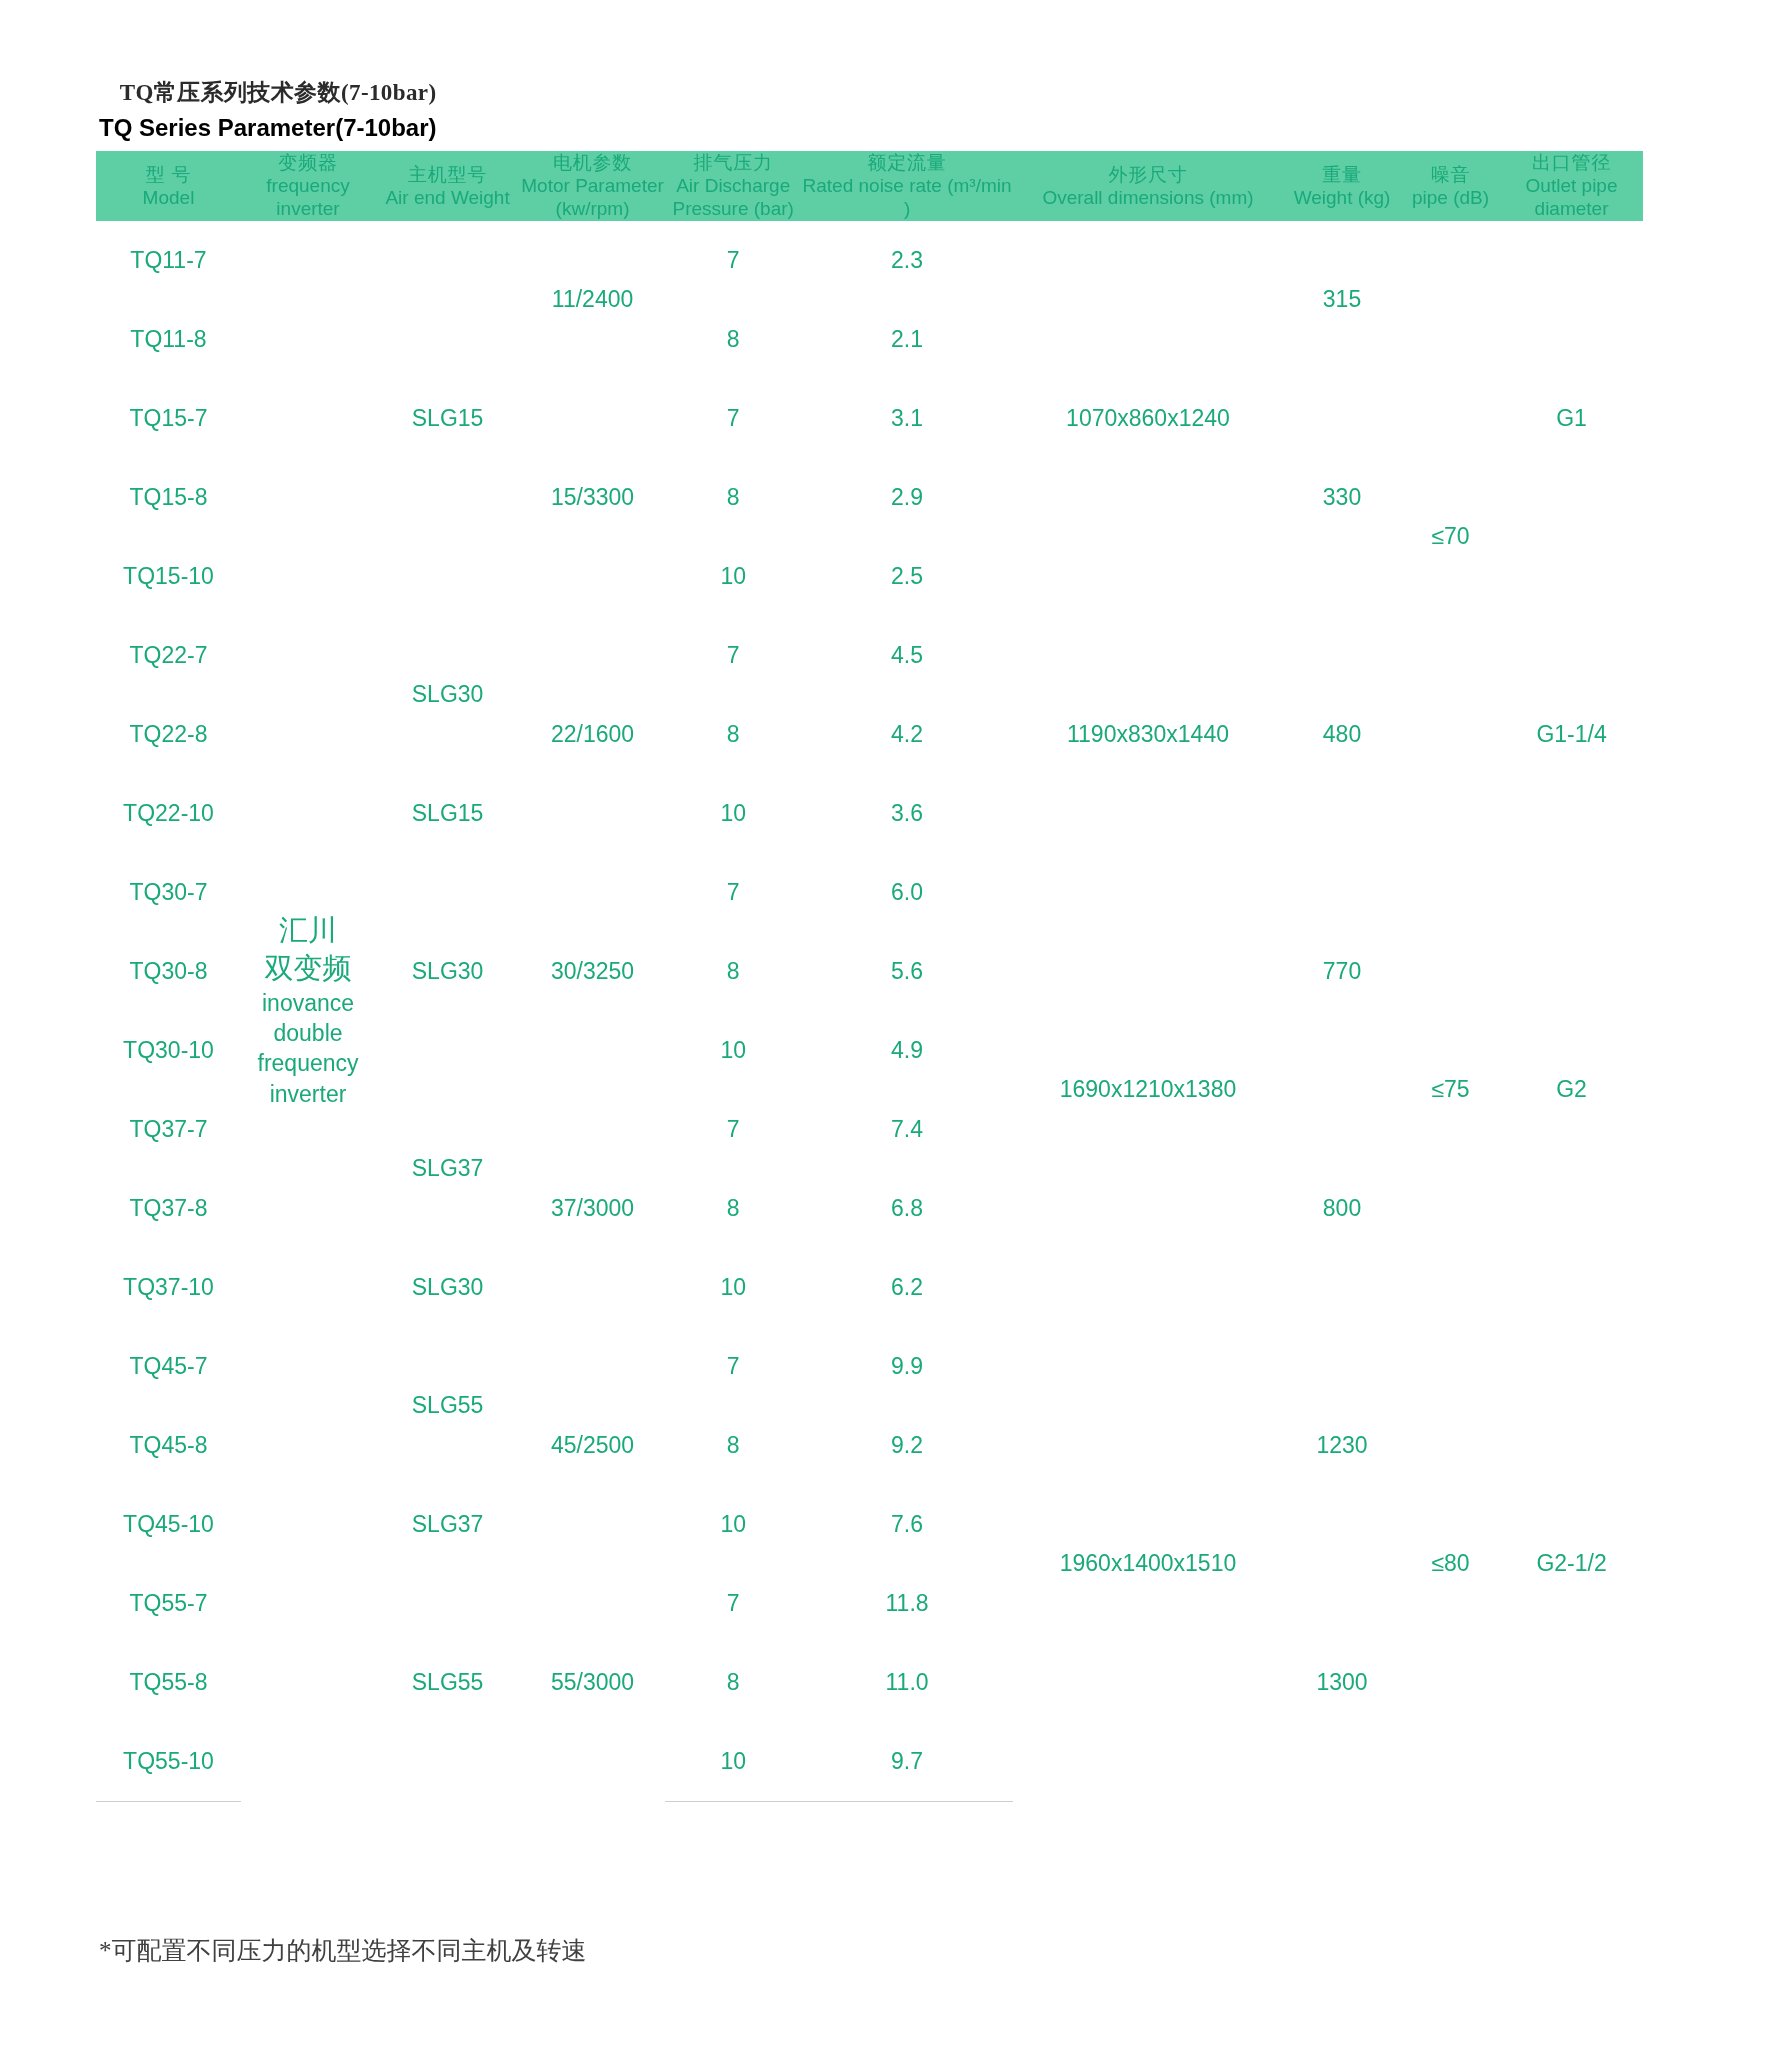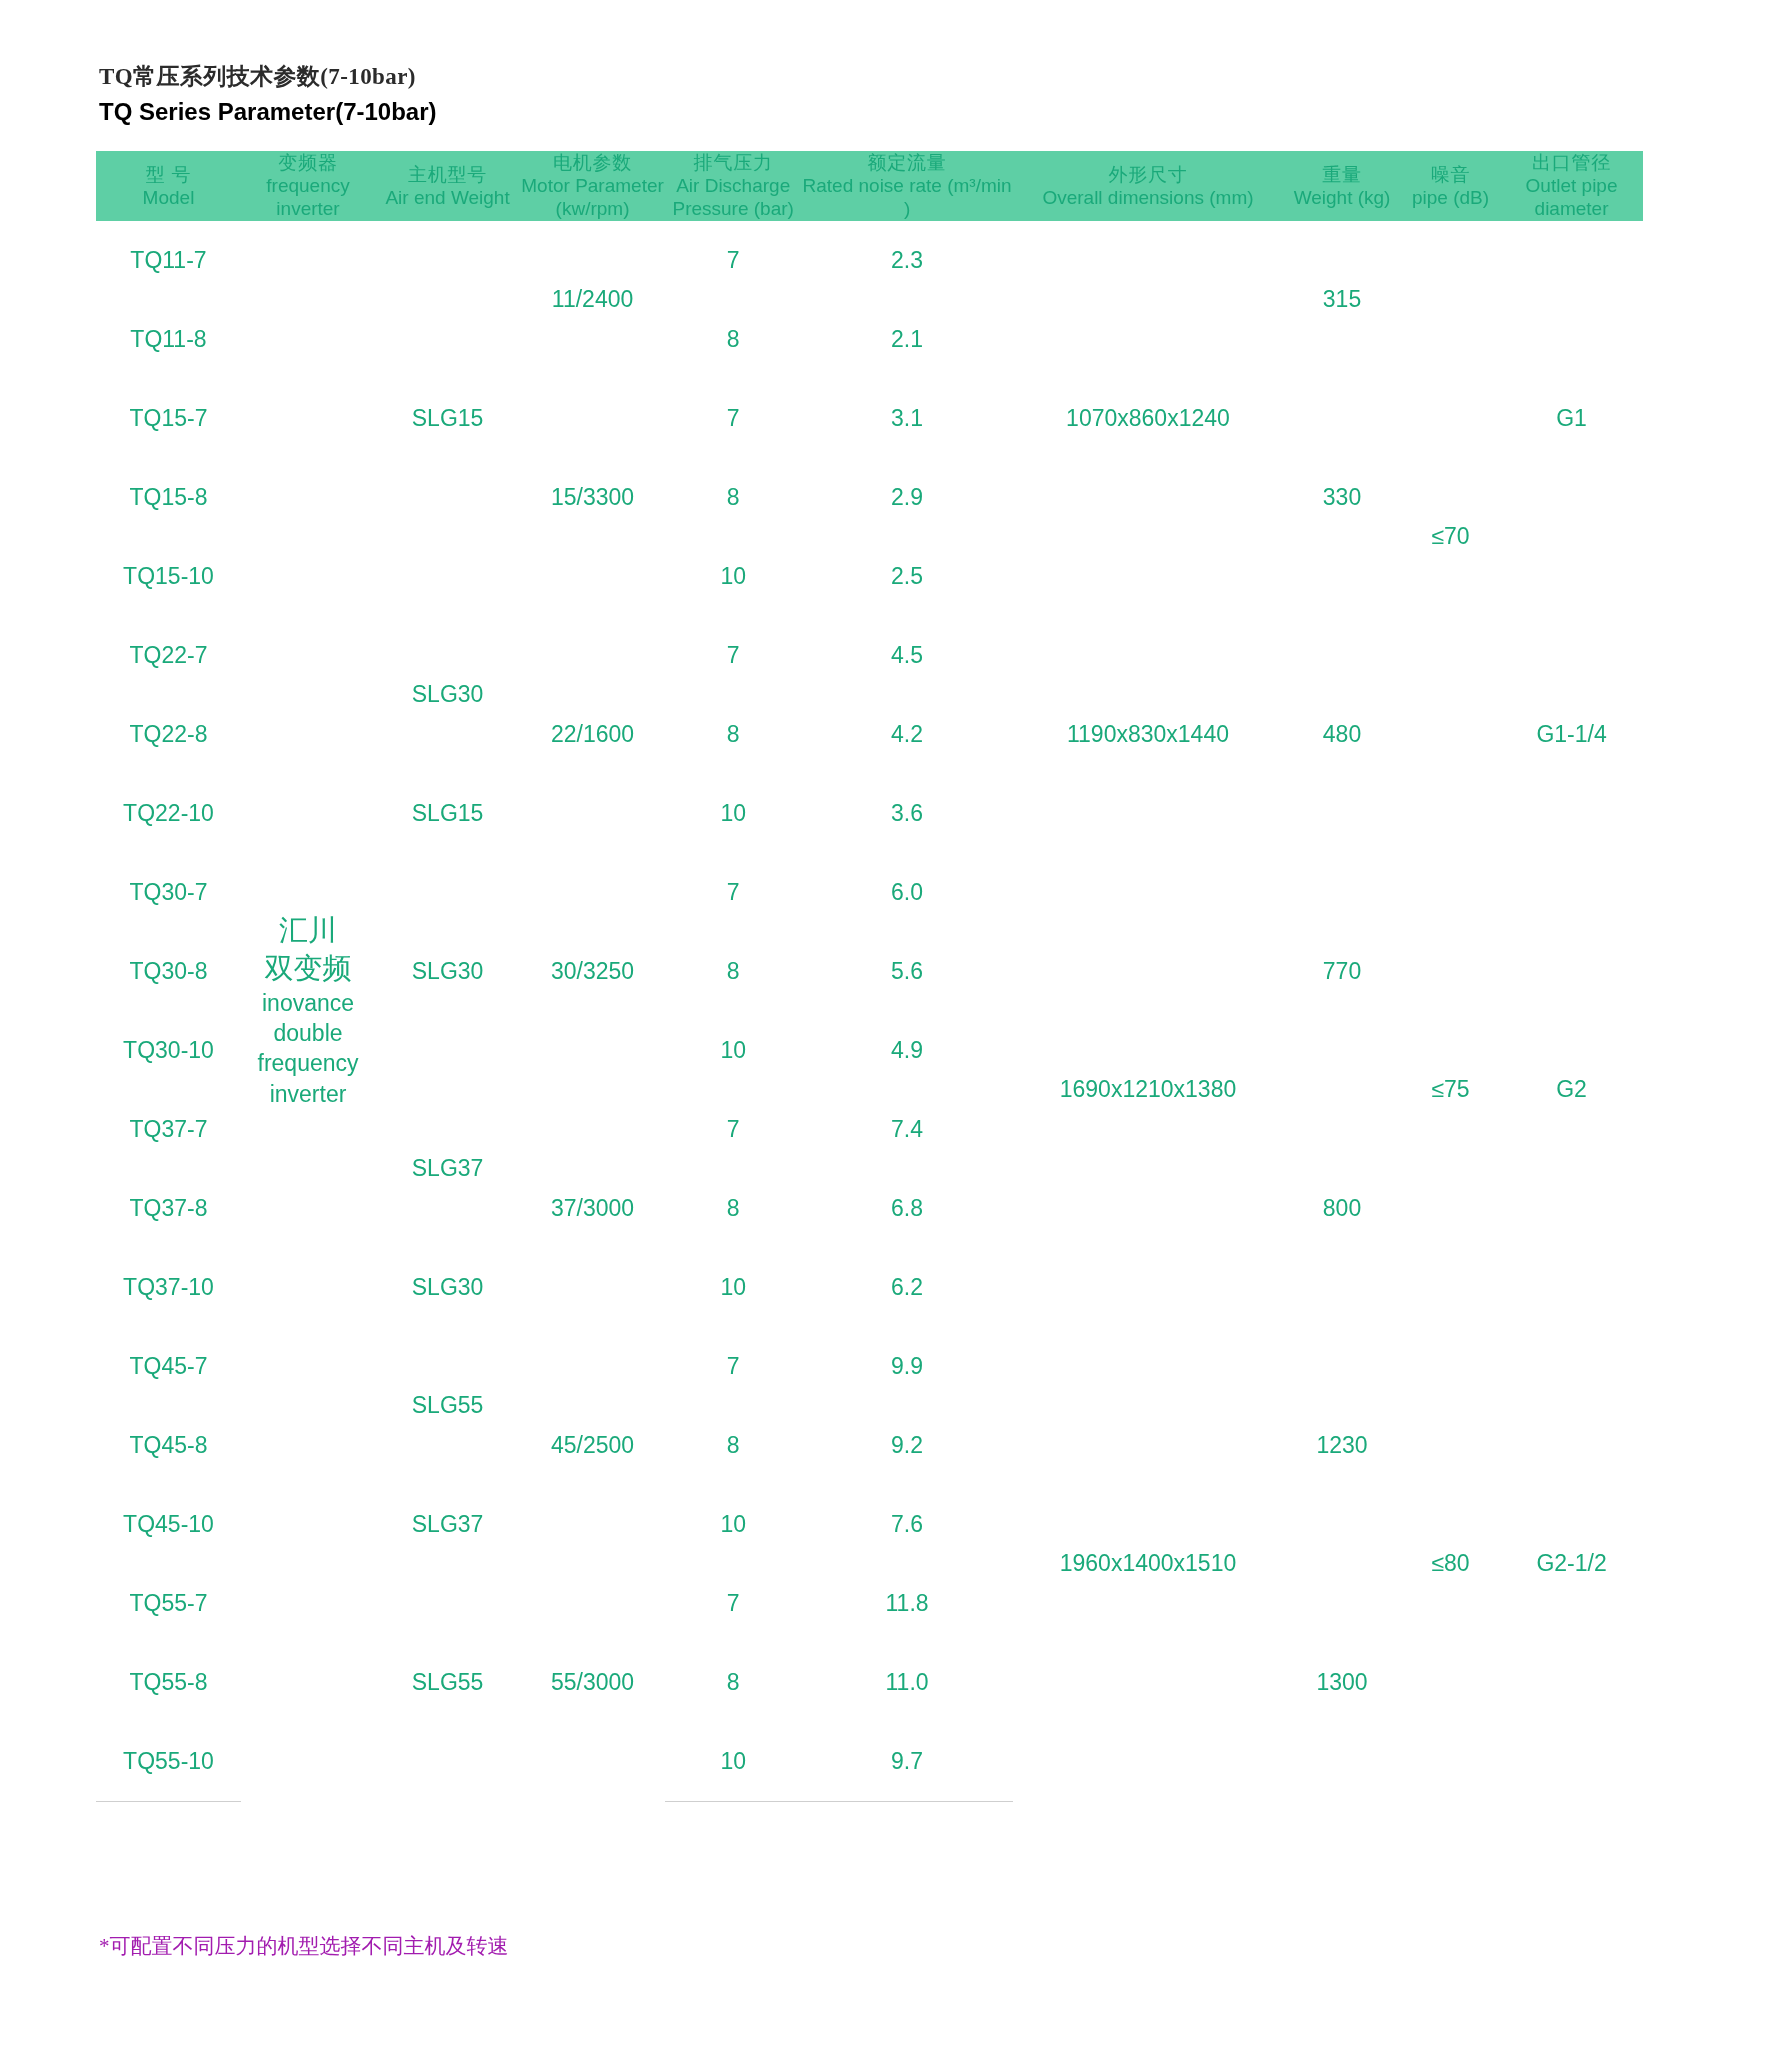--- a/index.html
+++ b/index.html
@@ -17,21 +17,22 @@
   .page {
     position: relative;
     width: 1773px;
     height: 2066px;
     box-sizing: border-box;
     padding: 0;
   }
   .titles {
     position: absolute;
     left: 99px;
-    top: 63px;
+    top: 79px;
+    text-align: right;
   }
   .title-cn {
     font-family: "Liberation Serif", serif;
     font-weight: bold;
     font-size: 23px;
     color: #2b2b2b;
     letter-spacing: 0.4px;
     line-height: 1.2;
     margin-bottom: 7.7px;
   }
@@ -104,23 +105,23 @@
   .small-num { font-size: 23px; }
 
   .footnotes {
     position: absolute;
     left: 99px;
     top: 1927px;
     color: #2b2b2b;
     font-family: "Liberation Serif", serif;
   }
   .footnotes .fn {
-    font-size: 21px;
+    font-size: 25px;
     line-height: 1.9;
-    color: #a21caf;
+    color: #404040;
     white-space: nowrap;
   }
 </style>
 </head>
 <body>
 
 <div class="page">
 
   <div class="titles">
     <div class="title-cn">TQ常压系列技术参数(7-10bar)</div>

